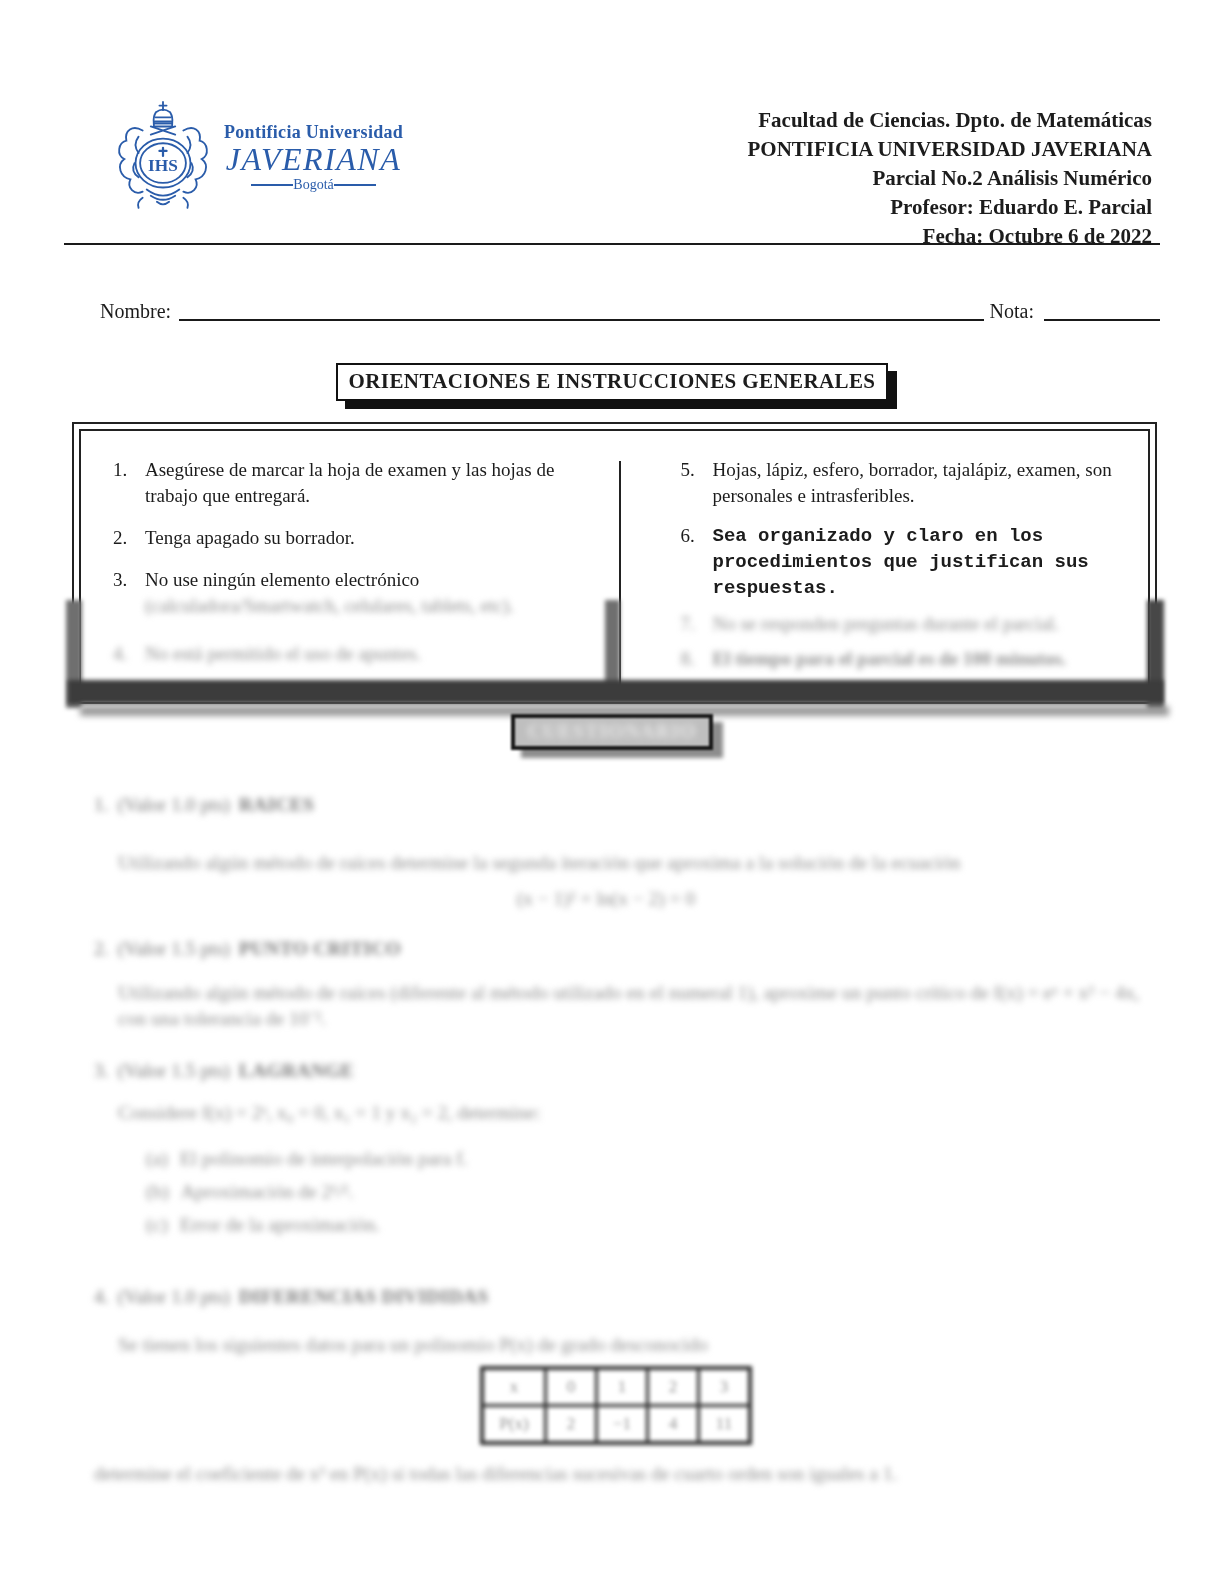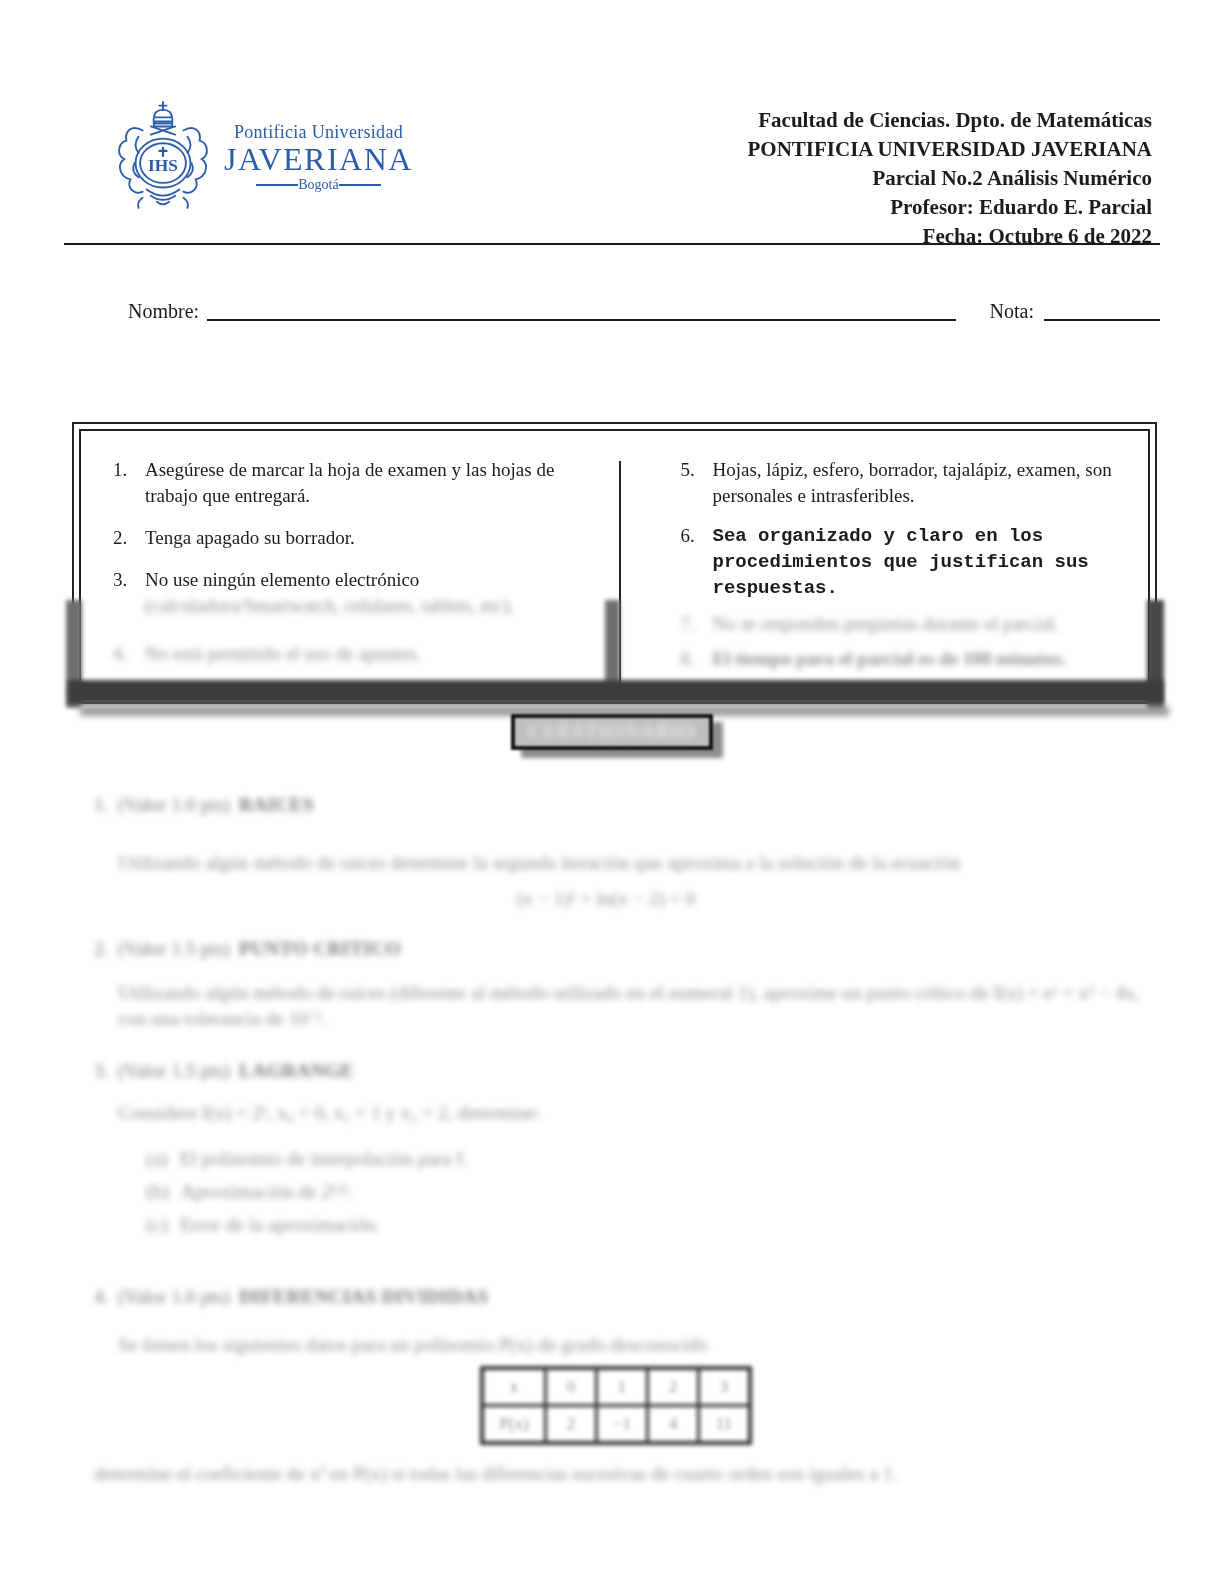--- a/index.html
+++ b/index.html
@@ -5,32 +5,32 @@
   html,body { margin:0; padding:0; background:#e8e8e8; }
   .page {
     position:relative; width:1224px; height:1584px; margin:0 auto;
     background:#ffffff; font-family:"Liberation Serif", serif; color:#1c1c1c;
     overflow:hidden;
   }
   
   .logo { position:absolute; left:112px; top:100px; display:flex; align-items:center; gap:10px; }
   .crest { width:102px; height:114px; }
   .logo-text { display:flex; flex-direction:column; align-items:center; color:#2a5caa; }
-  .logo-line1 { font-size:18px; letter-spacing:.3px; }
-  .logo-line2 { font-size:32px; letter-spacing:1.5px; margin-top:-2px; }
+  .logo-line1 { font-size:18px; letter-spacing:.3px;font-weight:bold; }
+  .logo-line2 { font-size:32px; letter-spacing:1.5px; margin-top:-2px;font-style:italic; }
   .logo-city { display:flex; align-items:center; font-size:14px; margin-top:-1px; }
   .logo-city .dash { width:42px; border-top:2px solid #2a5caa; }
   
   .header-text { position:absolute; top:106px; right:72px; text-align:right;
     font-weight:bold; font-size:21px; line-height:29px; }
   .rule { position:absolute; top:243px; left:64px; right:64px; height:2px; background:#1a1a1a; }
   
   .name-row { position:absolute; top:300px; left:100px; right:64px;
     display:flex; align-items:flex-end; font-size:20px; }
-  .name-row .lbl { white-space:nowrap; padding-bottom:1px;margin-left:28px; }
+  .name-row .lbl { white-space:nowrap; padding-bottom:1px; }
   .fill-line { flex:1; border-bottom:2px solid #1a1a1a; height:18px; margin:0 6px 3px 8px; }
   .nota-line { width:116px; border-bottom:2px solid #1a1a1a; height:18px; margin:0 0 3px 10px; }
   
   .title-wrap { position:absolute; top:363px; left:0; right:0; display:flex; justify-content:center; }
   .title-box { border:2px solid #111; background:#fff; padding:4px 11px 5px;
     font-weight:bold; font-size:21px; letter-spacing:.4px; box-shadow:9px 8px 0 #111; }
   
   .inst-frame { position:absolute; top:422px; left:72px; width:1081px; height:278px;
     border:2px solid #222; }
   .inst-inner { position:absolute; inset:5px; border:2px solid #222; }
@@ -134,20 +134,23 @@
 
   <div class="rule"></div>
 
   <div class="name-row">
     <span class="lbl">Nombre:</span>
     <span class="fill-line"></span>
     <span class="lbl">Nota:</span>
     <span class="nota-line"></span>
   </div>
 
+  <div class="title-wrap">
+    <div class="title-box">ORIENTACIONES E INSTRUCCIONES GENERALES</div>
+  </div>
 
   <div class="inst-frame">
     <div class="inst-inner">
       <div class="inst-cols">
         <div class="inst-col left">
           <div class="inst-item">
             <span class="n">1.</span>
             <span>Asegúrese de marcar la hoja de examen y las hojas de trabajo que entregará.</span>
           </div>
           <div class="inst-item">

